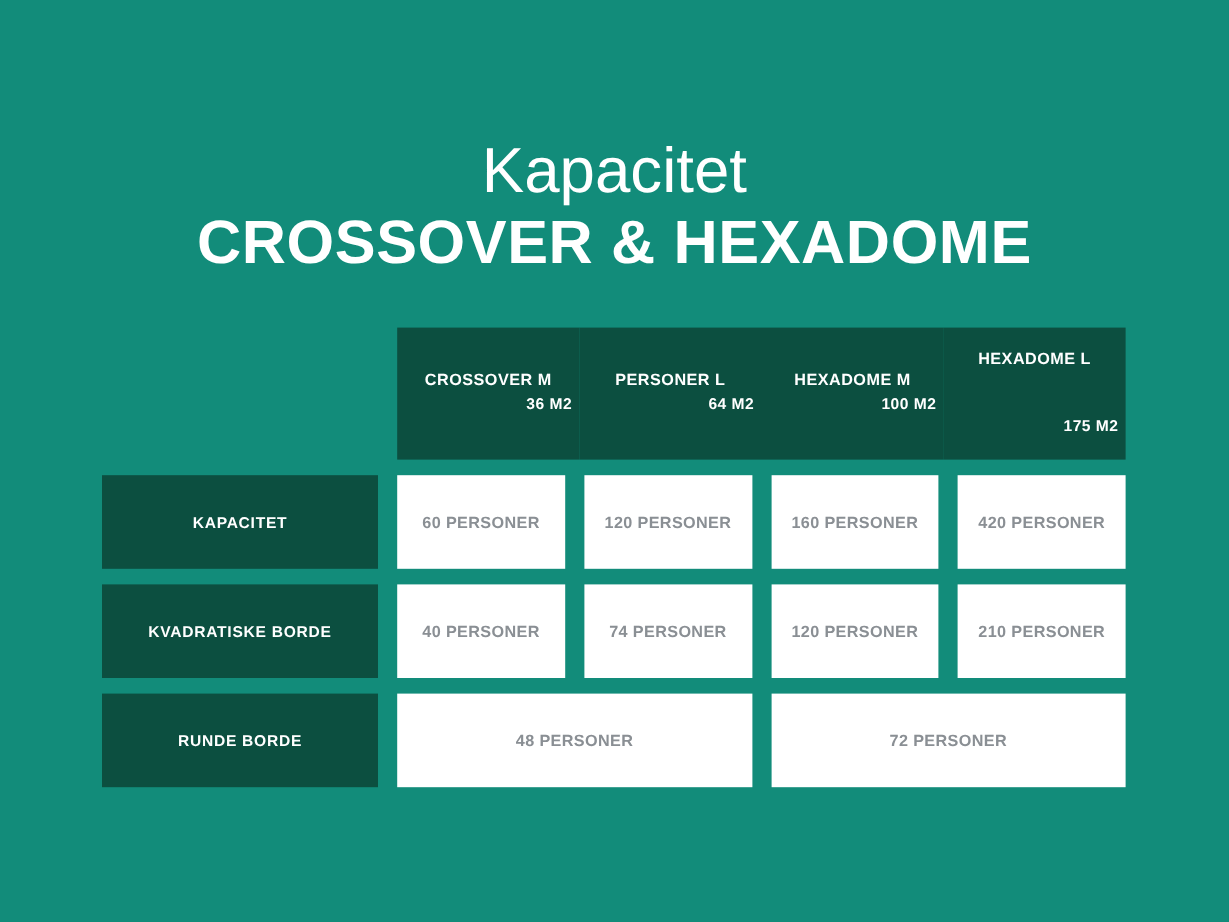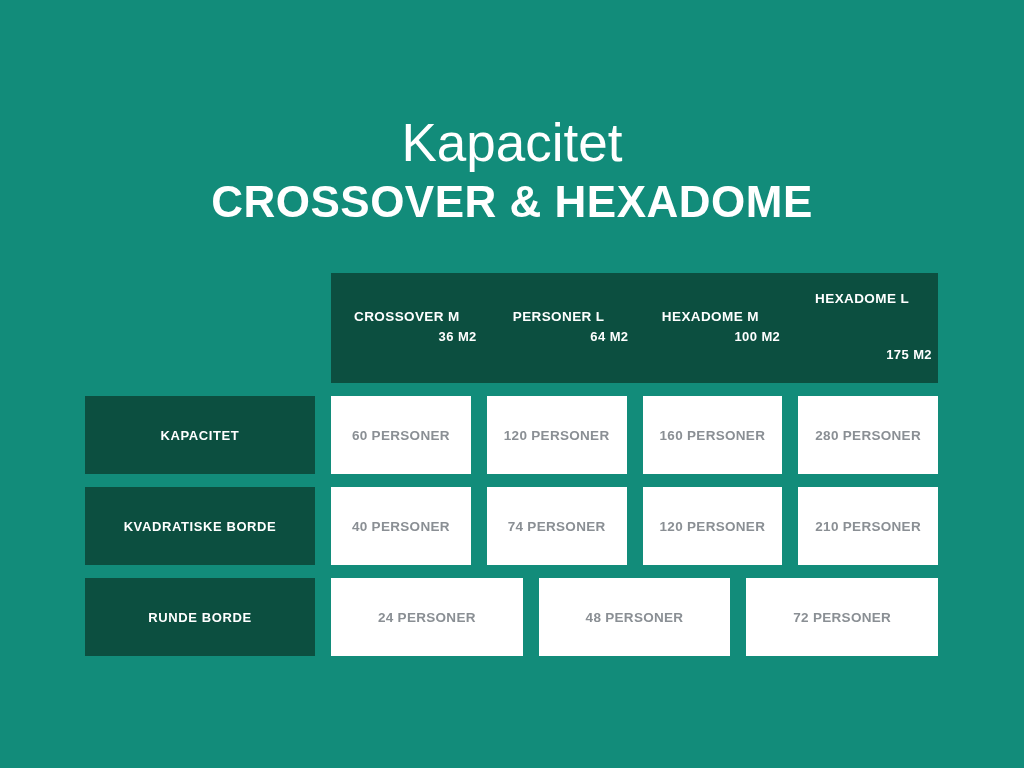--- a/index.html
+++ b/index.html
@@ -30,21 +30,21 @@
   .title-line1 {
     display: block;
     font-size: 53px;
     line-height: 62px;
     font-weight: 400;
     color: #ffffff;
     letter-spacing: 0px;
   }
   .title-line2 {
     display: block;
-    font-size: 44px;
+    font-size: 51px;
     line-height: 56px;
     font-weight: bold;
     color: #ffffff;
     letter-spacing: 0.5px;
   }
 
   .table {
     position: absolute;
     left: 85px;
     top: 273px;
@@ -155,32 +155,31 @@
         <span>HEXADOME L</span>
         <span class="sub">175 M2</span>
       </div>
     </div>
 
     <div class="row">
       <div class="label-cell">KAPACITET</div>
       <div class="data-cell">60 PERSONER</div>
       <div class="data-cell">120 PERSONER</div>
       <div class="data-cell">160 PERSONER</div>
-      <div class="data-cell">280 PERSONER</div>
+      <div class="data-cell">420 PERSONER</div>
     </div>
 
     <div class="row">
       <div class="label-cell">KVADRATISKE BORDE</div>
       <div class="data-cell">40 PERSONER</div>
       <div class="data-cell">74 PERSONER</div>
       <div class="data-cell">120 PERSONER</div>
       <div class="data-cell">210 PERSONER</div>
     </div>
 
     <div class="row">
       <div class="label-cell">RUNDE BORDE</div>
-      <div class="data-cell">24 PERSONER</div>
       <div class="data-cell">48 PERSONER</div>
       <div class="data-cell">72 PERSONER</div>
     </div>
 
   </div>
 </div>
 
 </body></html>

